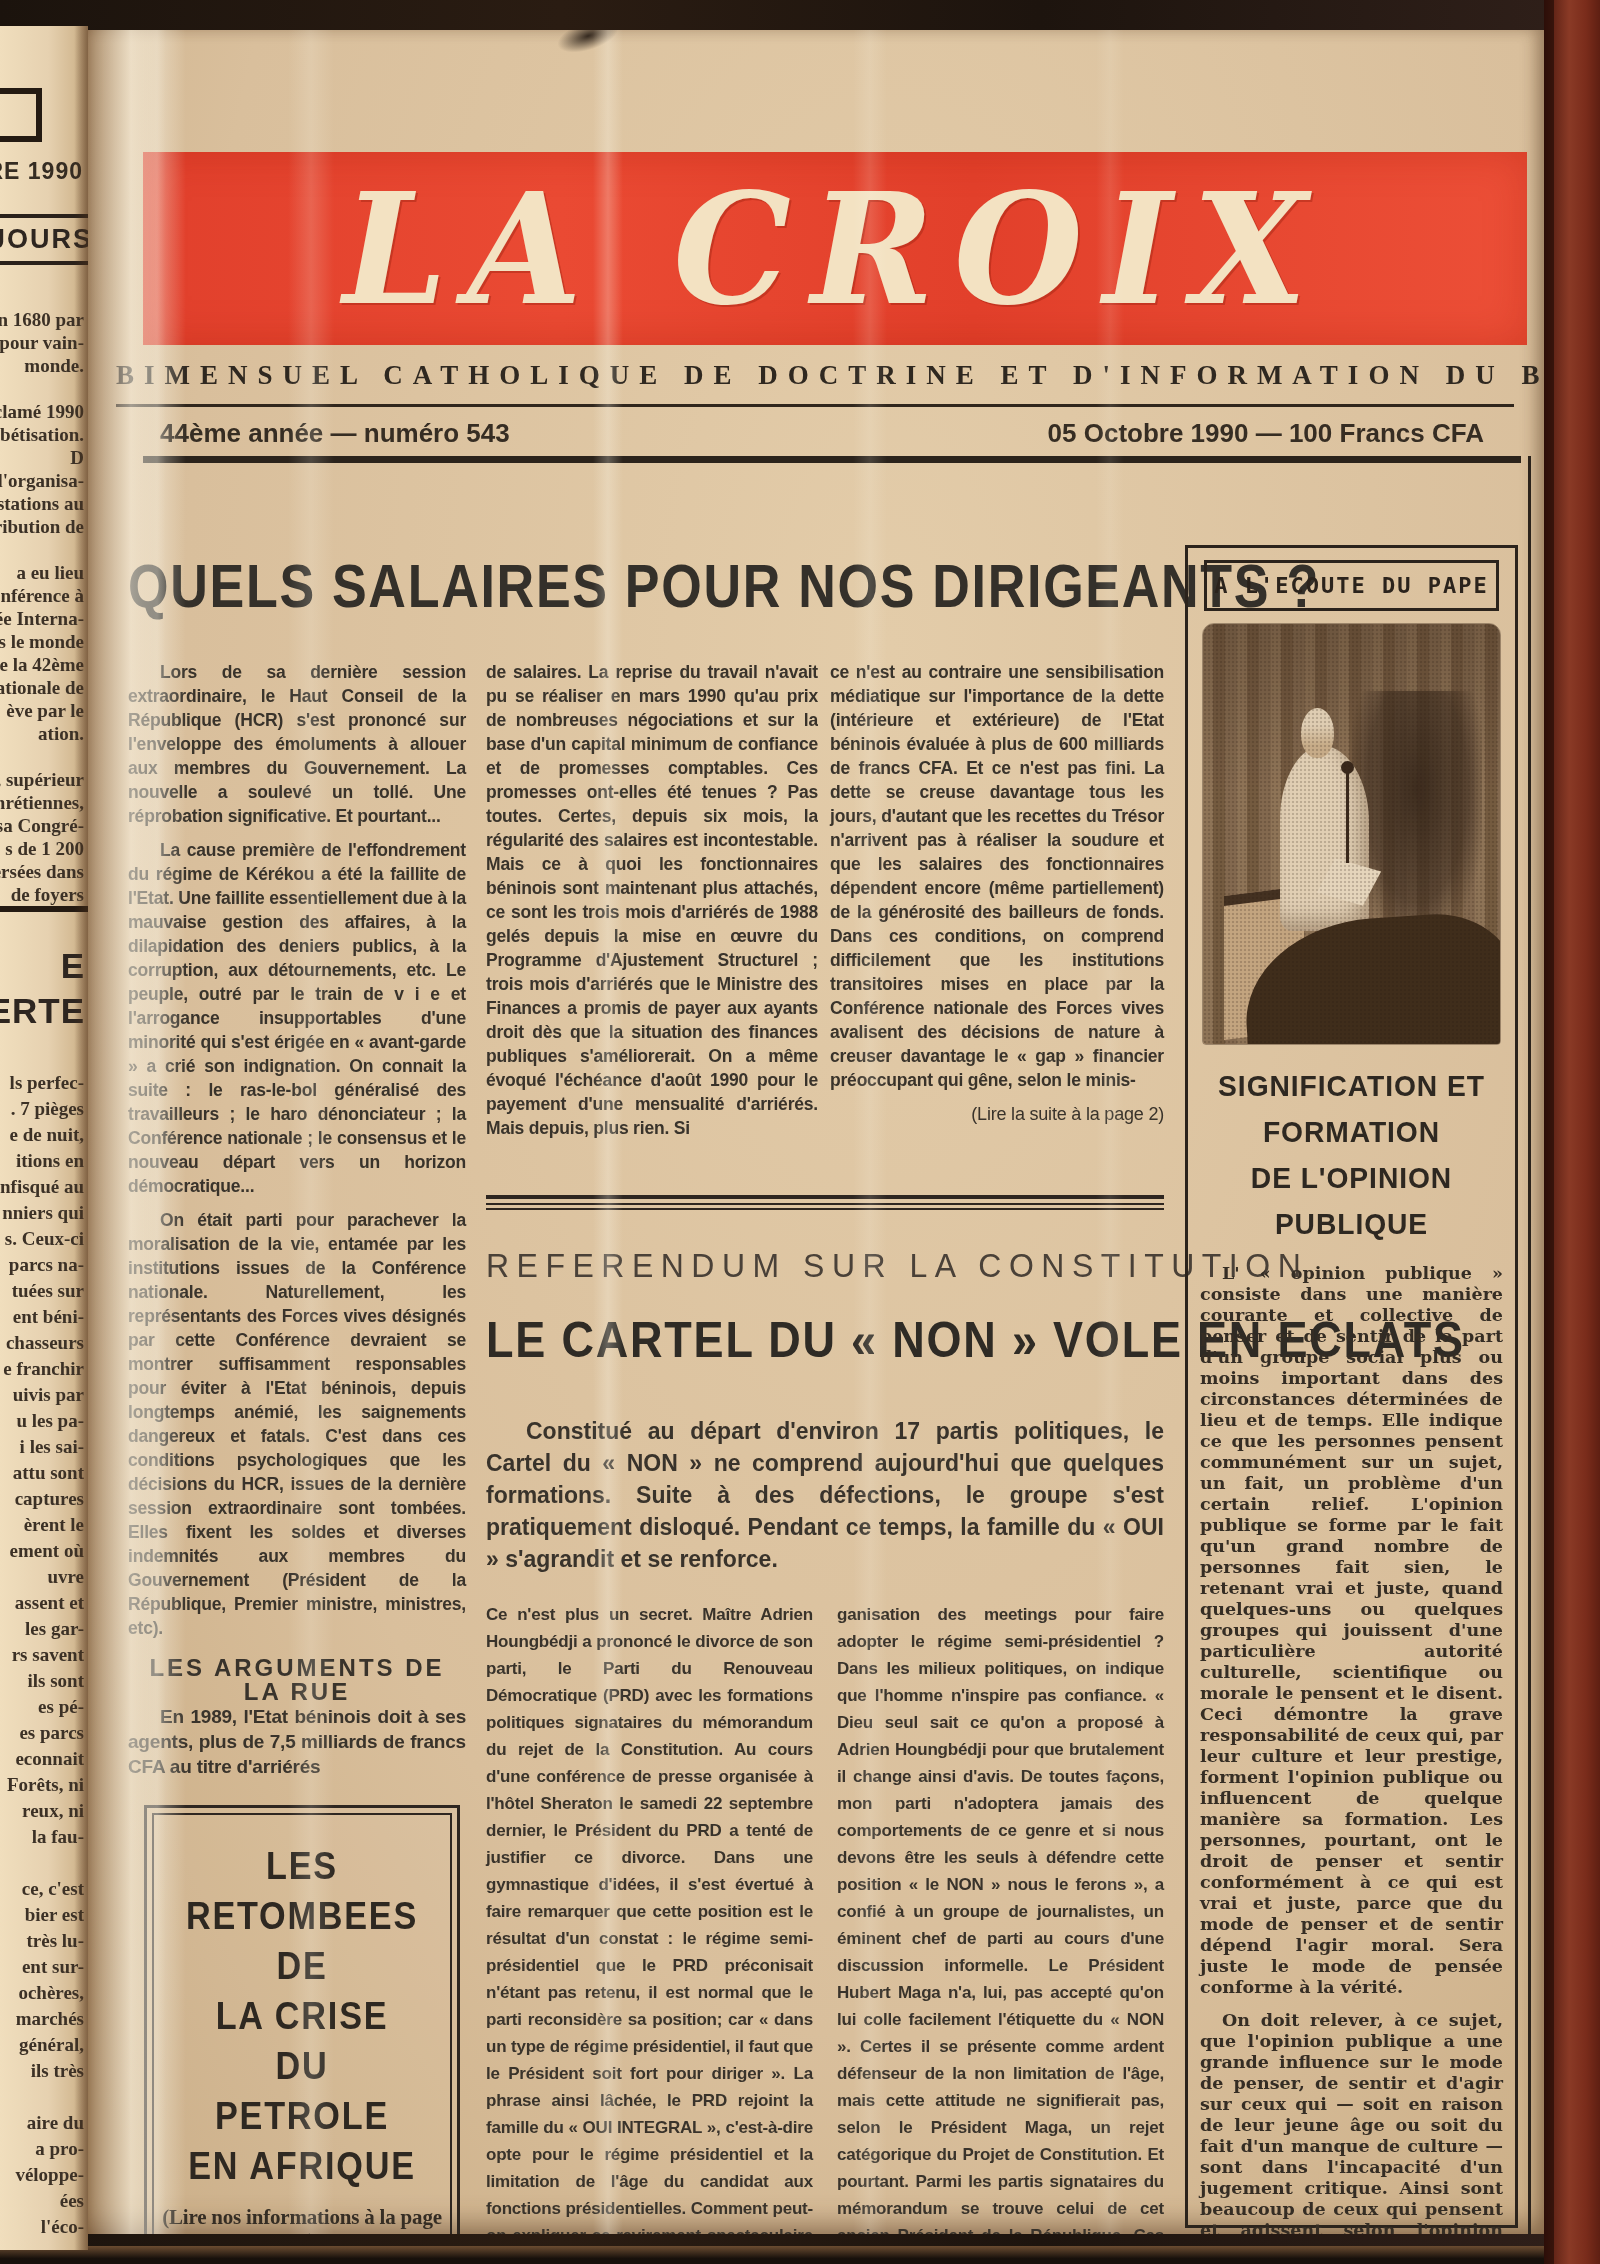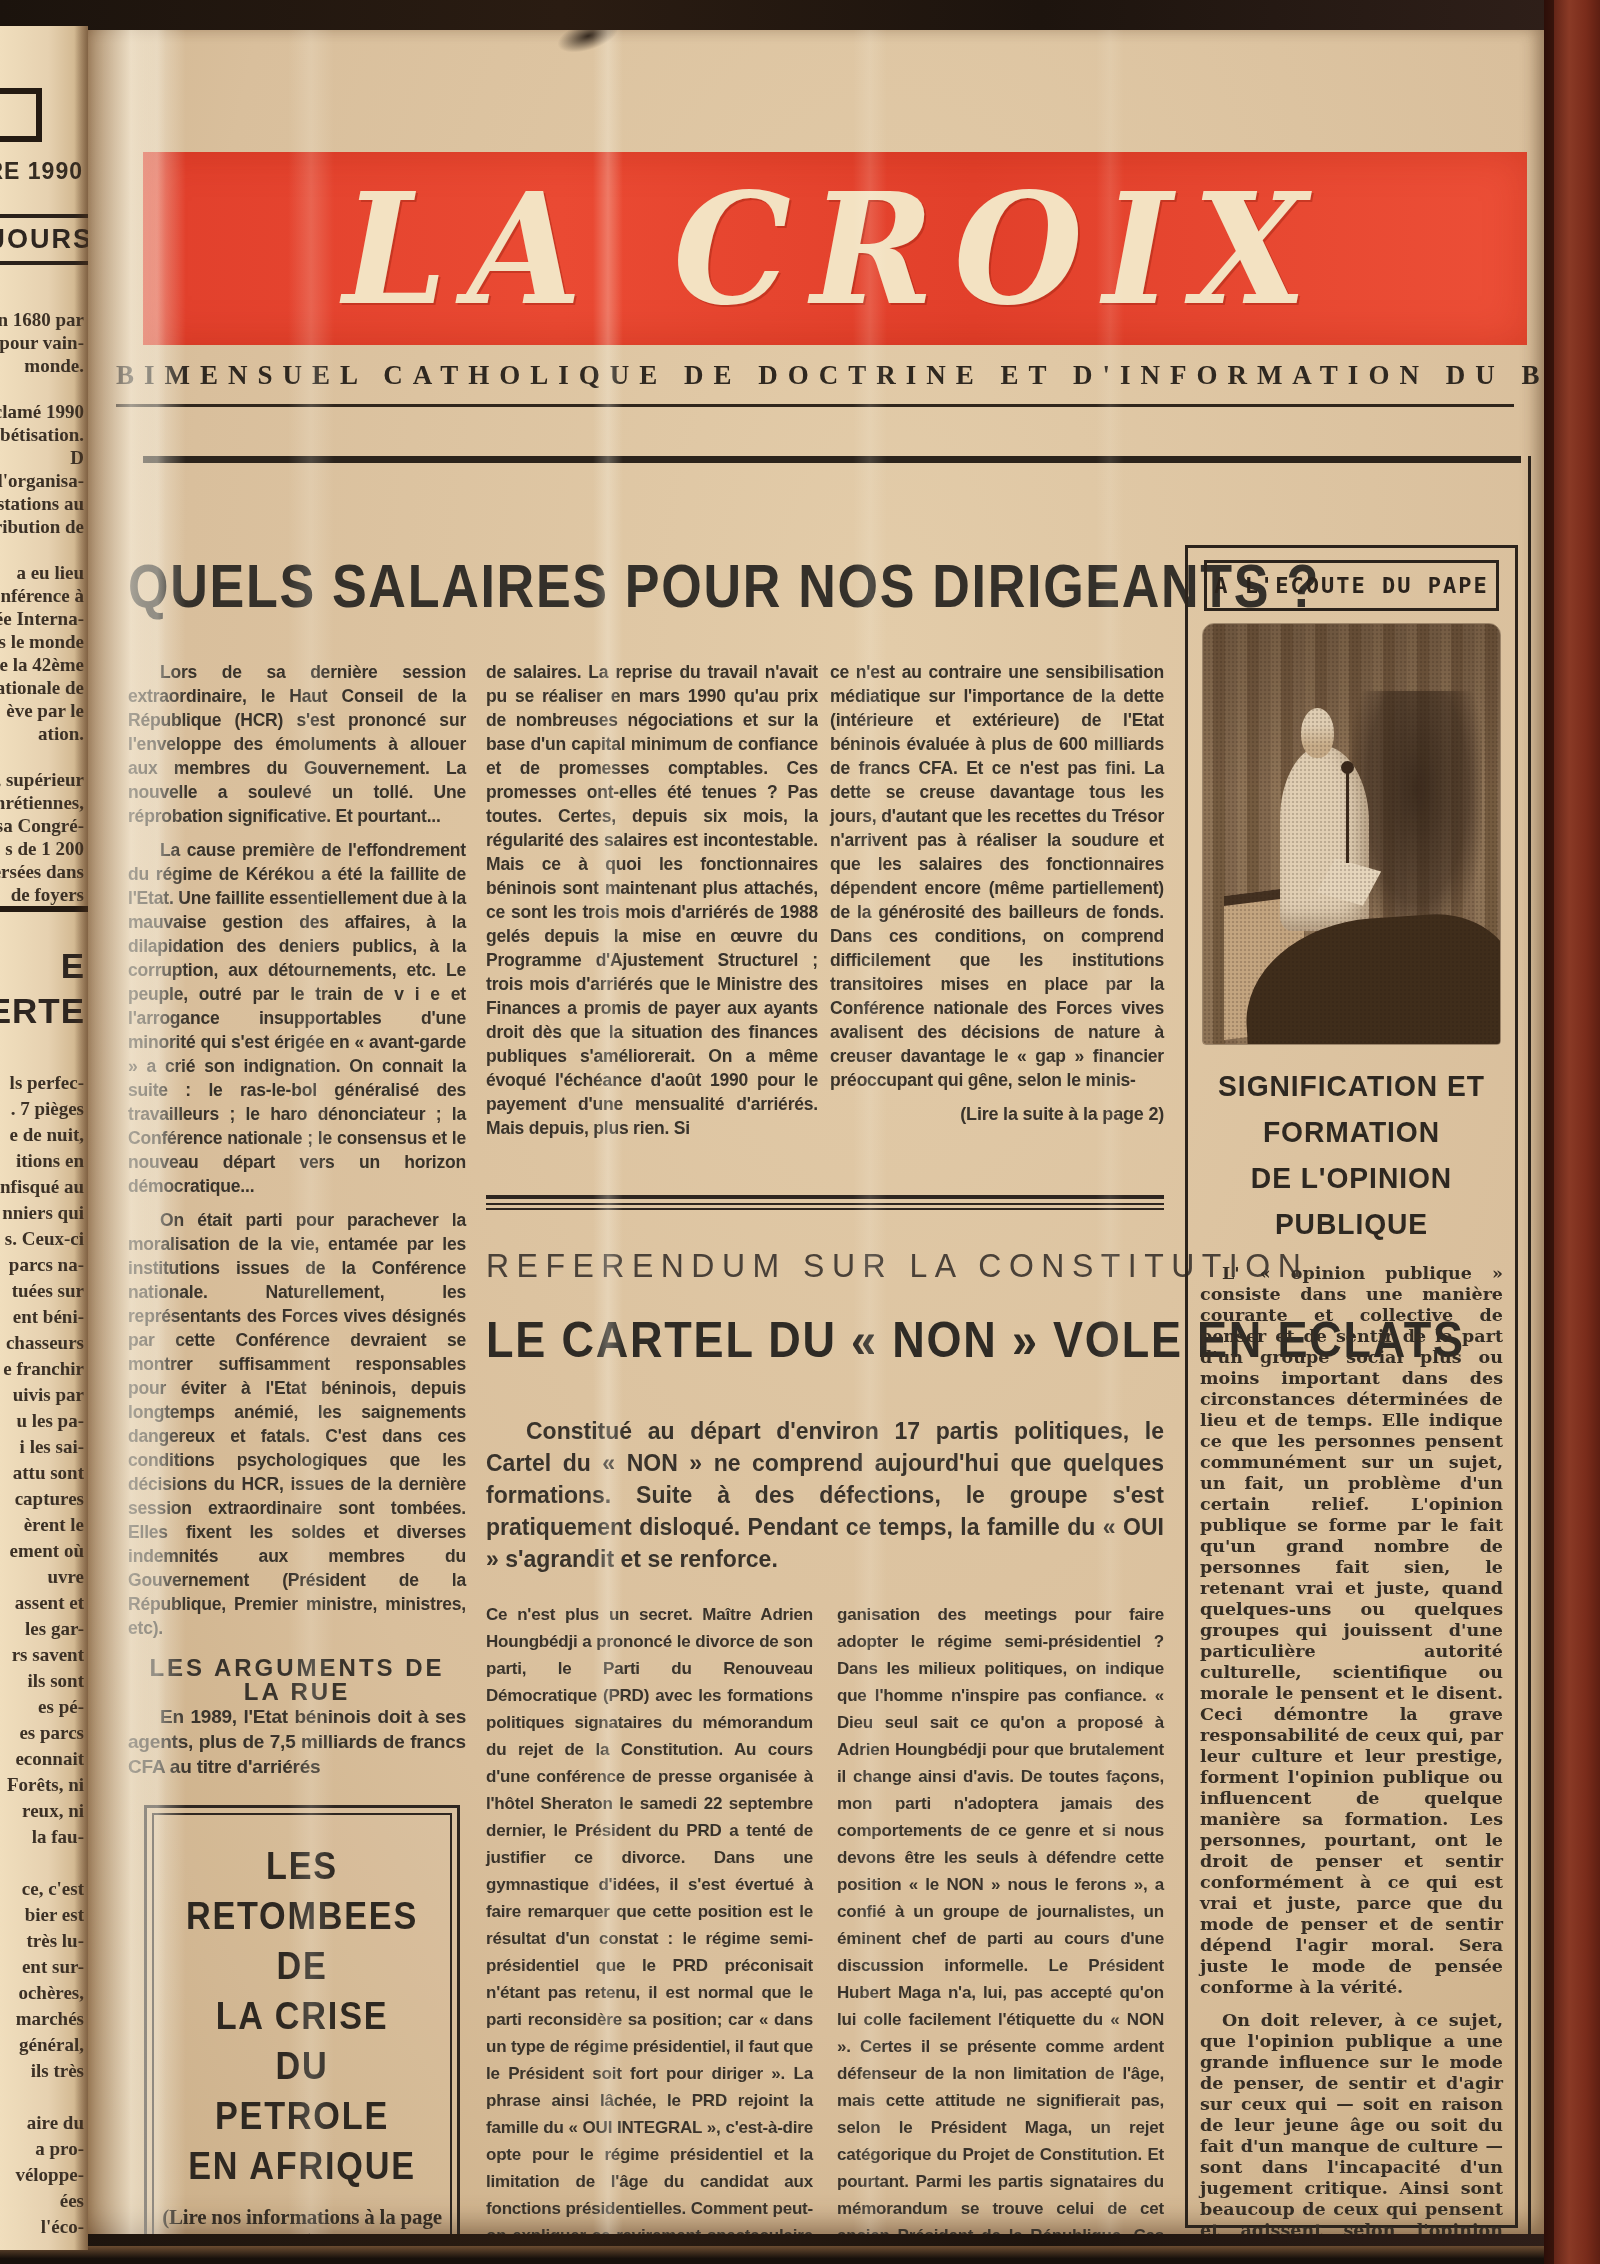--- a/index.html
+++ b/index.html
@@ -34,21 +34,21 @@
   .rule-thick{position:absolute;top:426px;left:55px;width:1378px;height:7px;background:#2b231b;}
 
   .lead-headline{position:absolute;left:40px;top:520px;font-size:62px;font-weight:800;letter-spacing:2px;color:#34302a;transform:scaleX(.84);transform-origin:left center;white-space:nowrap;}
 
   .jcol{position:absolute;text-align:justify;font-weight:bold;color:#39332b;font-size:17.5px;line-height:24px;letter-spacing:-.2px;}
   .jcol p{margin:0 0 10px;}
   .ind{text-indent:32px;}
   #col1{left:40px;top:630px;width:338px;}
   #col2{left:398px;top:630px;width:332px;height:505px;overflow:hidden;}
   #col3{left:742px;top:630px;width:334px;}
-  .continuation{text-align:right;font-weight:bold;font-size:18px;margin-top:6px;color:#39332b;}
+  .continuation{text-align:right;font-weight:normal;font-size:18px;margin-top:6px;color:#39332b;}
 
   .street-subhead{margin-top:16px;text-align:center;font-size:24px;letter-spacing:3px;font-weight:bold;color:#39332b;}
   .street-para{margin-top:12px;font-size:19px;line-height:25px;}
 
   .petrol-box{margin:26px 6px 0 16px;border:3px solid #2e2620;padding:5px;background:rgba(255,245,225,.07);}
   .petrol-inner{border:2px solid #2e2620;padding:26px 6px 16px;text-align:center;}
   .petrol-title{font-size:38px;font-weight:800;line-height:50px;letter-spacing:2px;color:#2e2821;transform:scaleX(.9);}
   .petrol-note{margin-top:14px;font-family:"Liberation Serif",serif;font-weight:bold;font-size:21px;color:#352d24;}
 
   .ref-section{position:absolute;left:398px;top:1165px;width:678px;}
@@ -171,20 +171,24 @@
 
   <div class="page">
 
     <div class="smudge"></div>
 
     <div class="masthead">
       <span class="masthead-title">LA CROIX</span>
     </div>
     <div class="subtitle">BIMENSUEL CATHOLIQUE DE DOCTRINE ET D'INFORMATION DU BENIN</div>
     <div class="rule-thin"></div>
+    <div class="info-row">
+      <span>44ème année  —  numéro 543</span>
+      <span>05 Octobre 1990 — 100 Francs CFA</span>
+    </div>
     <div class="rule-thick"></div>
 
     <div class="lead-headline">QUELS SALAIRES POUR NOS DIRIGEANTS ?</div>
 
     <div class="jcol" id="col1">
       <p class="ind">Lors de sa dernière session extraordinaire, le Haut Conseil de la République (HCR) s'est prononcé sur l'enveloppe des émoluments à allouer aux membres du Gouvernement. La nouvelle a soulevé un tollé.  Une réprobation significative. Et pourtant...</p>
       <p class="ind">La cause première de l'effondrement du régime de Kérékou a été la faillite de l'Etat. Une faillite essentiellement due à la mauvaise gestion des affaires, à la dilapidation des deniers publics, à la corruption, aux détournements, etc. Le peuple, outré par le train de v i e  et l'arrogance insupportables d'une minorité qui s'est érigée en « avant-garde » a crié son indignation. On connait la suite : le ras-le-bol généralisé des travailleurs ; le haro dénonciateur ; la Conférence nationale ; le consensus et le nouveau départ vers un horizon démocratique...</p>
       <p class="ind">On était parti pour parachever la moralisation de la vie, entamée par les institutions issues de la Conférence nationale. Naturellement, les représentants des Forces vives désignés par cette Conférence devraient se montrer suffisamment responsables pour éviter à l'Etat béninois, depuis longtemps anémié, les saignements dangereux et fatals. C'est dans ces conditions psychologiques que les décisions du HCR, issues de la dernière session extraordinaire sont tombées. Elles fixent les soldes et diverses indemnités aux membres du Gouvernement (Président de la République, Premier ministre, ministres, etc).</p>
       <div class="street-subhead">LES ARGUMENTS DE LA RUE</div>
       <p class="ind street-para">En 1989, l'Etat béninois doit à ses agents, plus de 7,5 milliards de francs CFA au titre d'arriérés</p>

